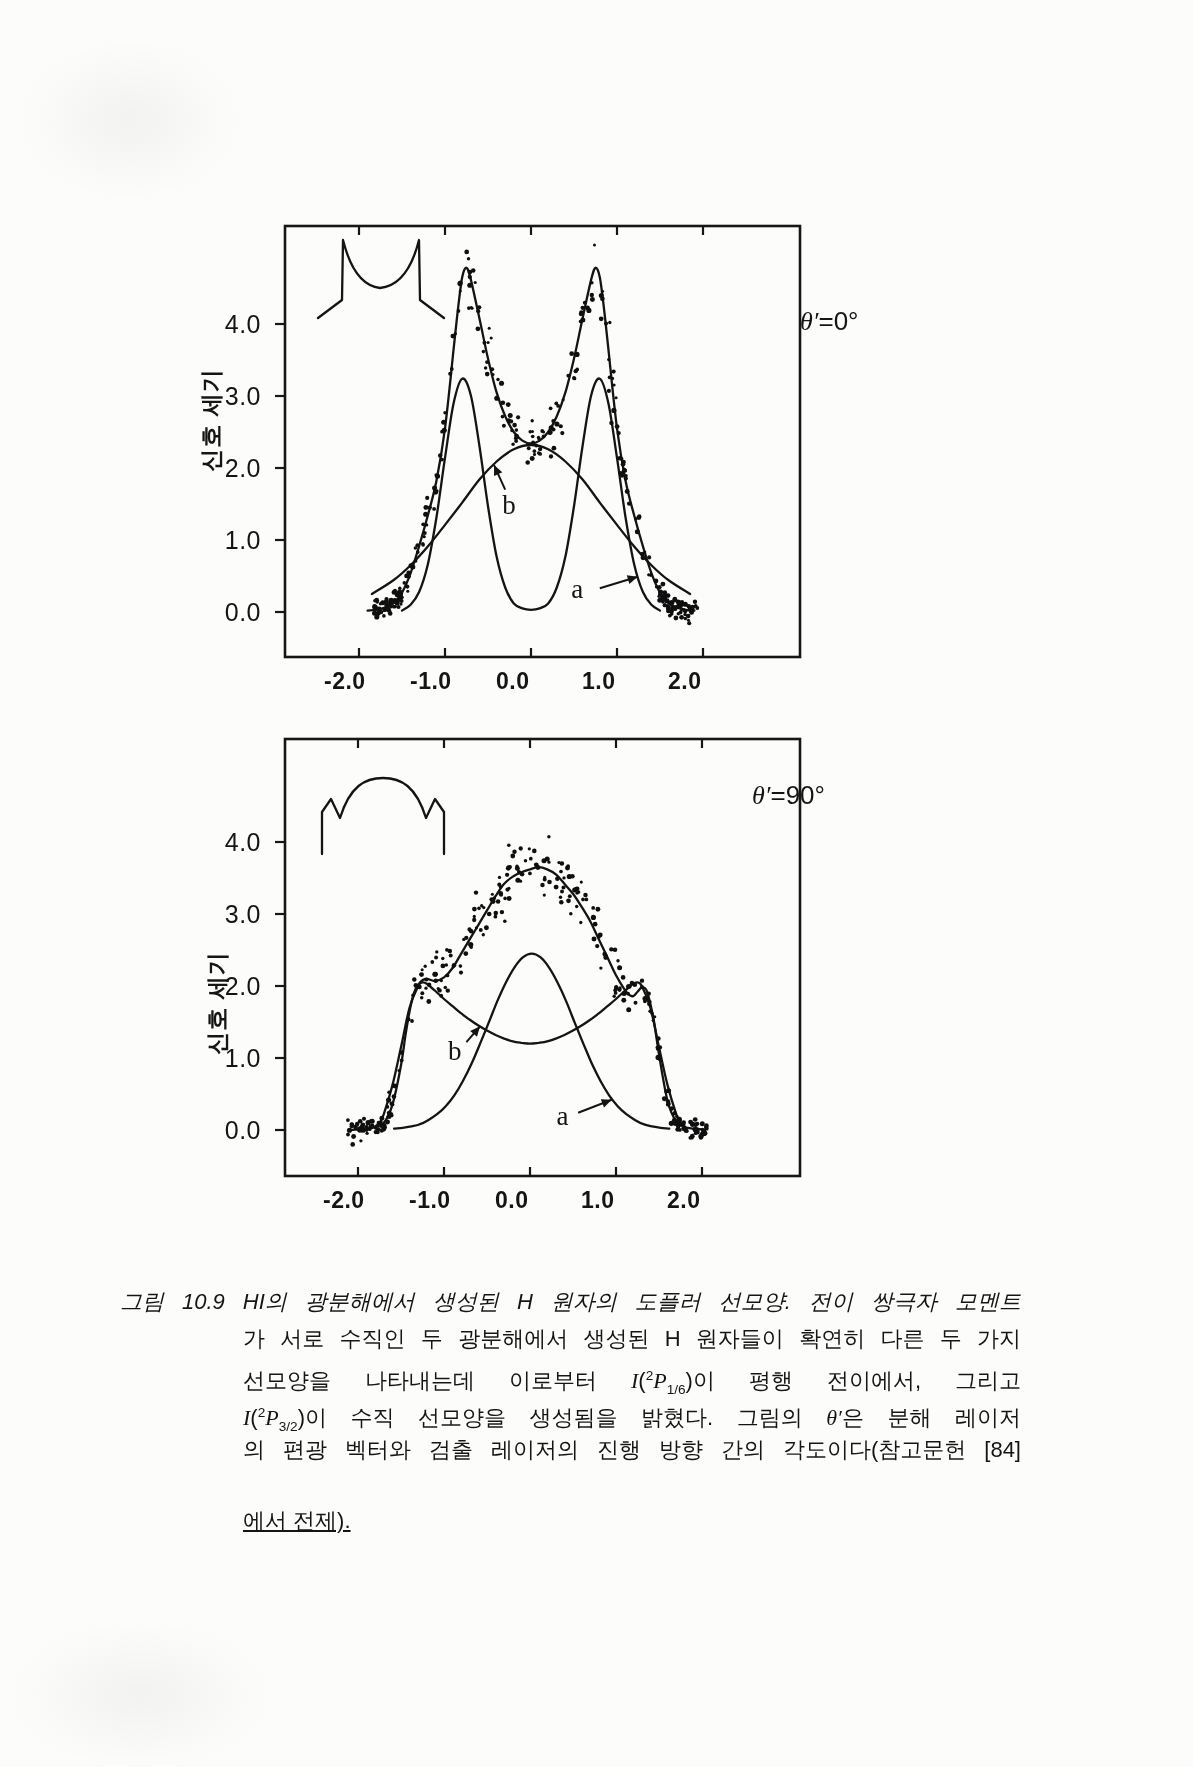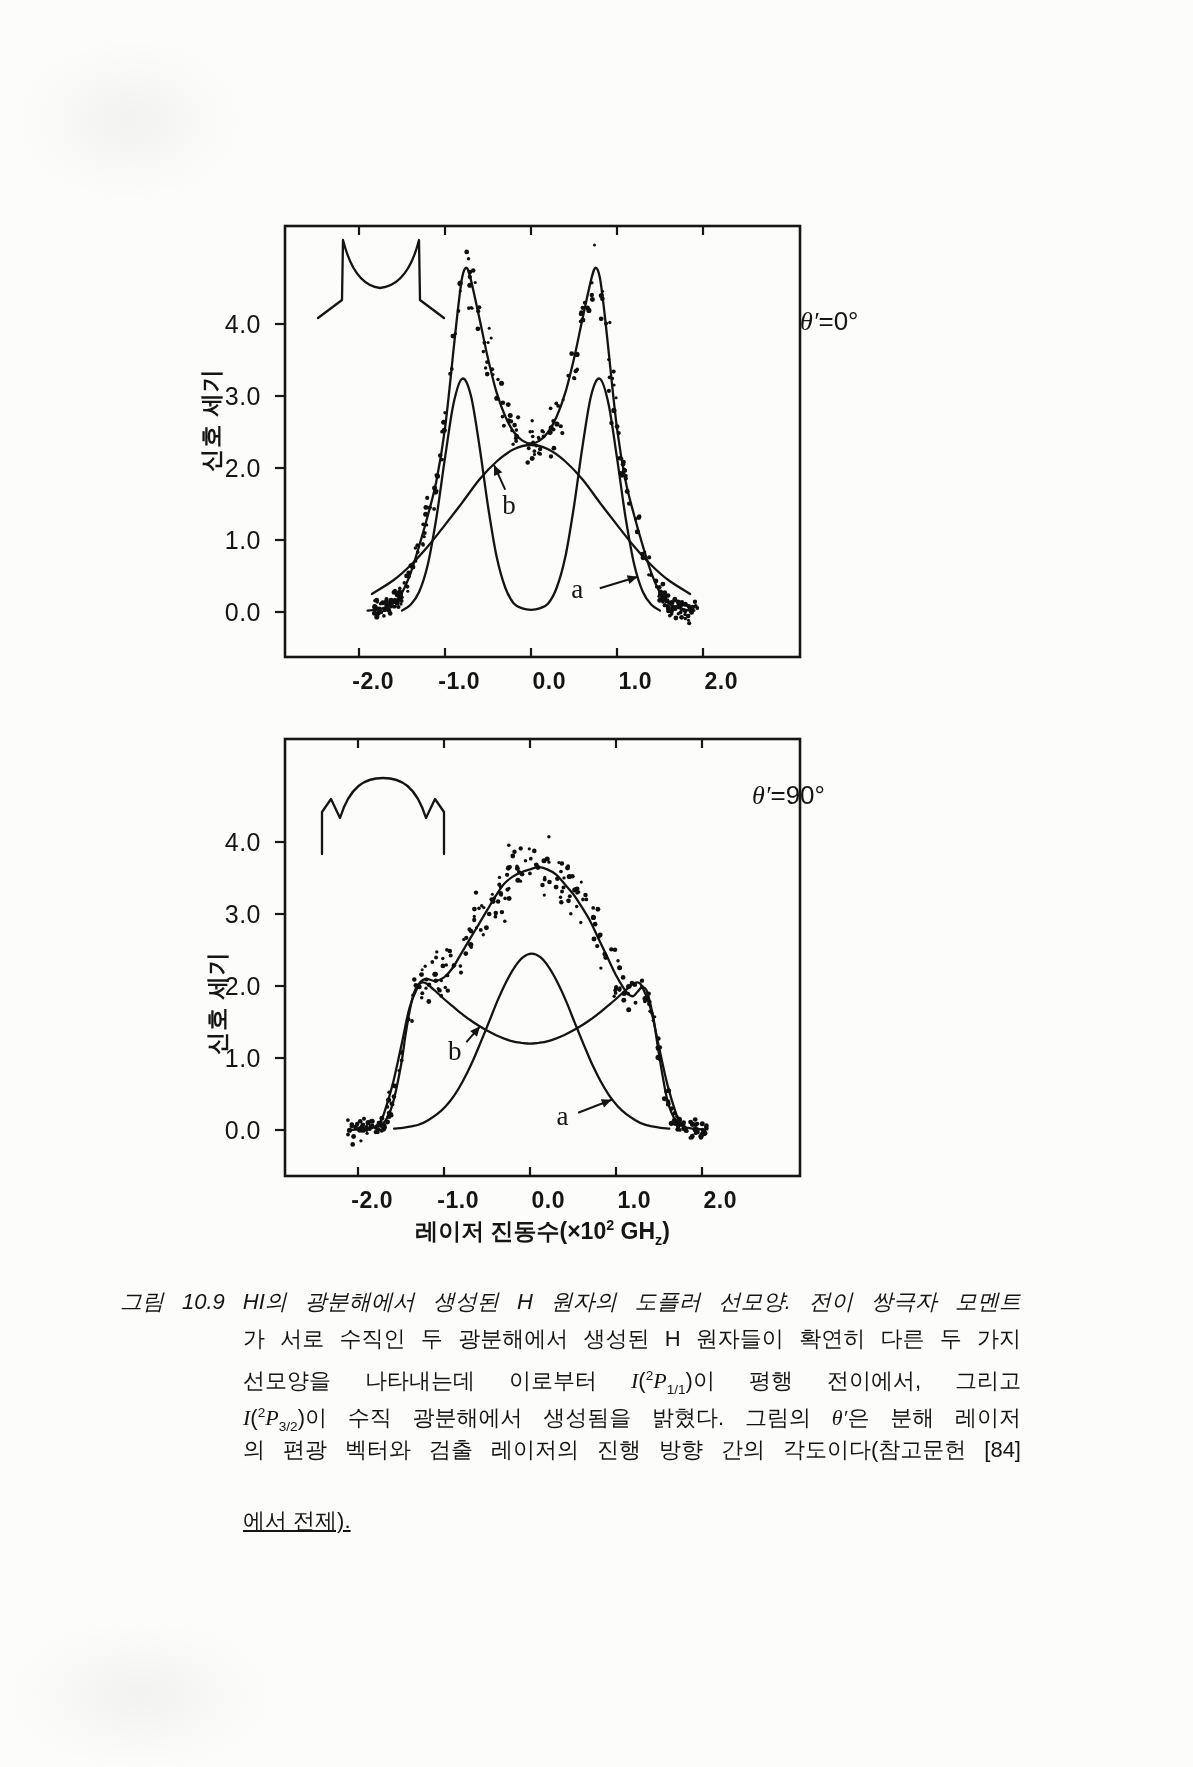--- a/index.html
+++ b/index.html
@@ -9,21 +9,21 @@
     font-family:"Liberation Sans","DejaVu Sans",sans-serif;color:#151515;
   }
   #plot-svg{position:absolute;left:0;top:0;width:1193px;height:1767px;}
   .frame{fill:none;stroke:#161616;stroke-width:2.6;}
   .tick{stroke:#161616;stroke-width:2.2;}
   .curve{fill:none;stroke:#141414;stroke-width:2.3;stroke-linejoin:round;stroke-linecap:round;}
   .dot{fill:#0f0f0f;}
   .arrow-line{stroke:#141414;stroke-width:2;}
   .arrow-head{fill:#141414;}
   .lbl{position:absolute;white-space:nowrap;}
-  .tick-x{position:absolute;width:70px;text-align:right;font-size:23px;font-weight:600;letter-spacing:.5px;}
+  .tick-x{position:absolute;width:70px;text-align:left;font-size:23px;font-weight:600;letter-spacing:.5px;}
   .tick-y{position:absolute;width:62px;text-align:right;font-size:25px;font-weight:400;letter-spacing:.5px;}
   .theta-label{font-size:26px;font-weight:500;}
   .ab-label{position:absolute;font-family:"Liberation Serif","DejaVu Serif",serif;font-size:27px;}
   .ylabel{
     position:absolute;font-size:23px;font-weight:600;letter-spacing:1px;
     transform:translate(-50%,-50%) rotate(-90deg);transform-origin:center;
   }
   .xlabel{
     position:absolute;left:285px;width:515px;text-align:center;
     font-size:23px;font-weight:600;
@@ -753,26 +753,25 @@
       <div class="ab-label" style="left:448.04px;top:1035.68px;">b</div>
       <div class="ab-label" style="left:556.4px;top:1101.2px;">a</div>
     </div>
 
   <div class="ylabel" style="left:211px;top:420px;">신호 세기</div>
   <div class="ylabel" style="left:217px;top:1003px;">신호 세기</div>
 
   <div class="lbl theta-label" style="left:800px;top:306px;"><span class="seg-i">θ′</span><span>=0°</span></div>
   <div class="lbl theta-label" style="left:752px;top:780px;"><span class="seg-i">θ′</span><span>=90°</span></div>
 
-  <div class="xlabel" style="top:1216px;"><span>레이저 진동수(×10</span><span class="seg-sup">2</span><span> GH</span><span class="seg-sub">z</span><span>)</span></div>
 
   <div class="caption">
     <div class="cap-line first" style="top:1286px;font-style:italic;"><span>그림 10.9  HI의 광분해에서 생성된 H 원자의 도플러 선모양. 전이 쌍극자 모멘트</span></div>
     <div class="cap-line hang" style="top:1323px;"><span>가 서로 수직인 두 광분해에서 생성된 H 원자들이 확연히 다른 두 가지</span></div>
-    <div class="cap-line hang" style="top:1360px;"><span>선모양을 나타내는데 이로부터 </span><span class="seg-i">I</span><span>(</span><span class="seg-sup">2</span><span class="seg-i">P</span><span class="seg-sub">1/1</span><span>)이 평행 전이에서, 그리고</span></div>
-    <div class="cap-line hang" style="top:1397px;"><span class="seg-i">I</span><span>(</span><span class="seg-sup">2</span><span class="seg-i">P</span><span class="seg-sub">3/2</span><span>)이 수직 광분해에서 생성됨을 밝혔다. 그림의 </span><span class="seg-i">θ′</span><span>은 분해 레이저</span></div>
+    <div class="cap-line hang" style="top:1360px;"><span>선모양을 나타내는데 이로부터 </span><span class="seg-i">I</span><span>(</span><span class="seg-sup">2</span><span class="seg-i">P</span><span class="seg-sub">1/6</span><span>)이 평행 전이에서, 그리고</span></div>
+    <div class="cap-line hang" style="top:1397px;"><span class="seg-i">I</span><span>(</span><span class="seg-sup">2</span><span class="seg-i">P</span><span class="seg-sub">3/2</span><span>)이 수직 선모양을 생성됨을 밝혔다. 그림의 </span><span class="seg-i">θ′</span><span>은 분해 레이저</span></div>
     <div class="cap-line hang" style="top:1434px;"><span>의 편광 벡터와 검출 레이저의 진행 방향 간의 각도이다(참고문헌 [84]</span></div>
     <div class="cap-line hang last" style="top:1505px;text-decoration:underline;"><span>에서 전제).</span></div>
   </div>
 
   <div class="smudge" style="left:20px;top:40px;width:220px;height:160px;"></div>
   <div class="smudge" style="left:10px;top:1620px;width:260px;height:150px;"></div>
 </div>
 
 </body></html>

